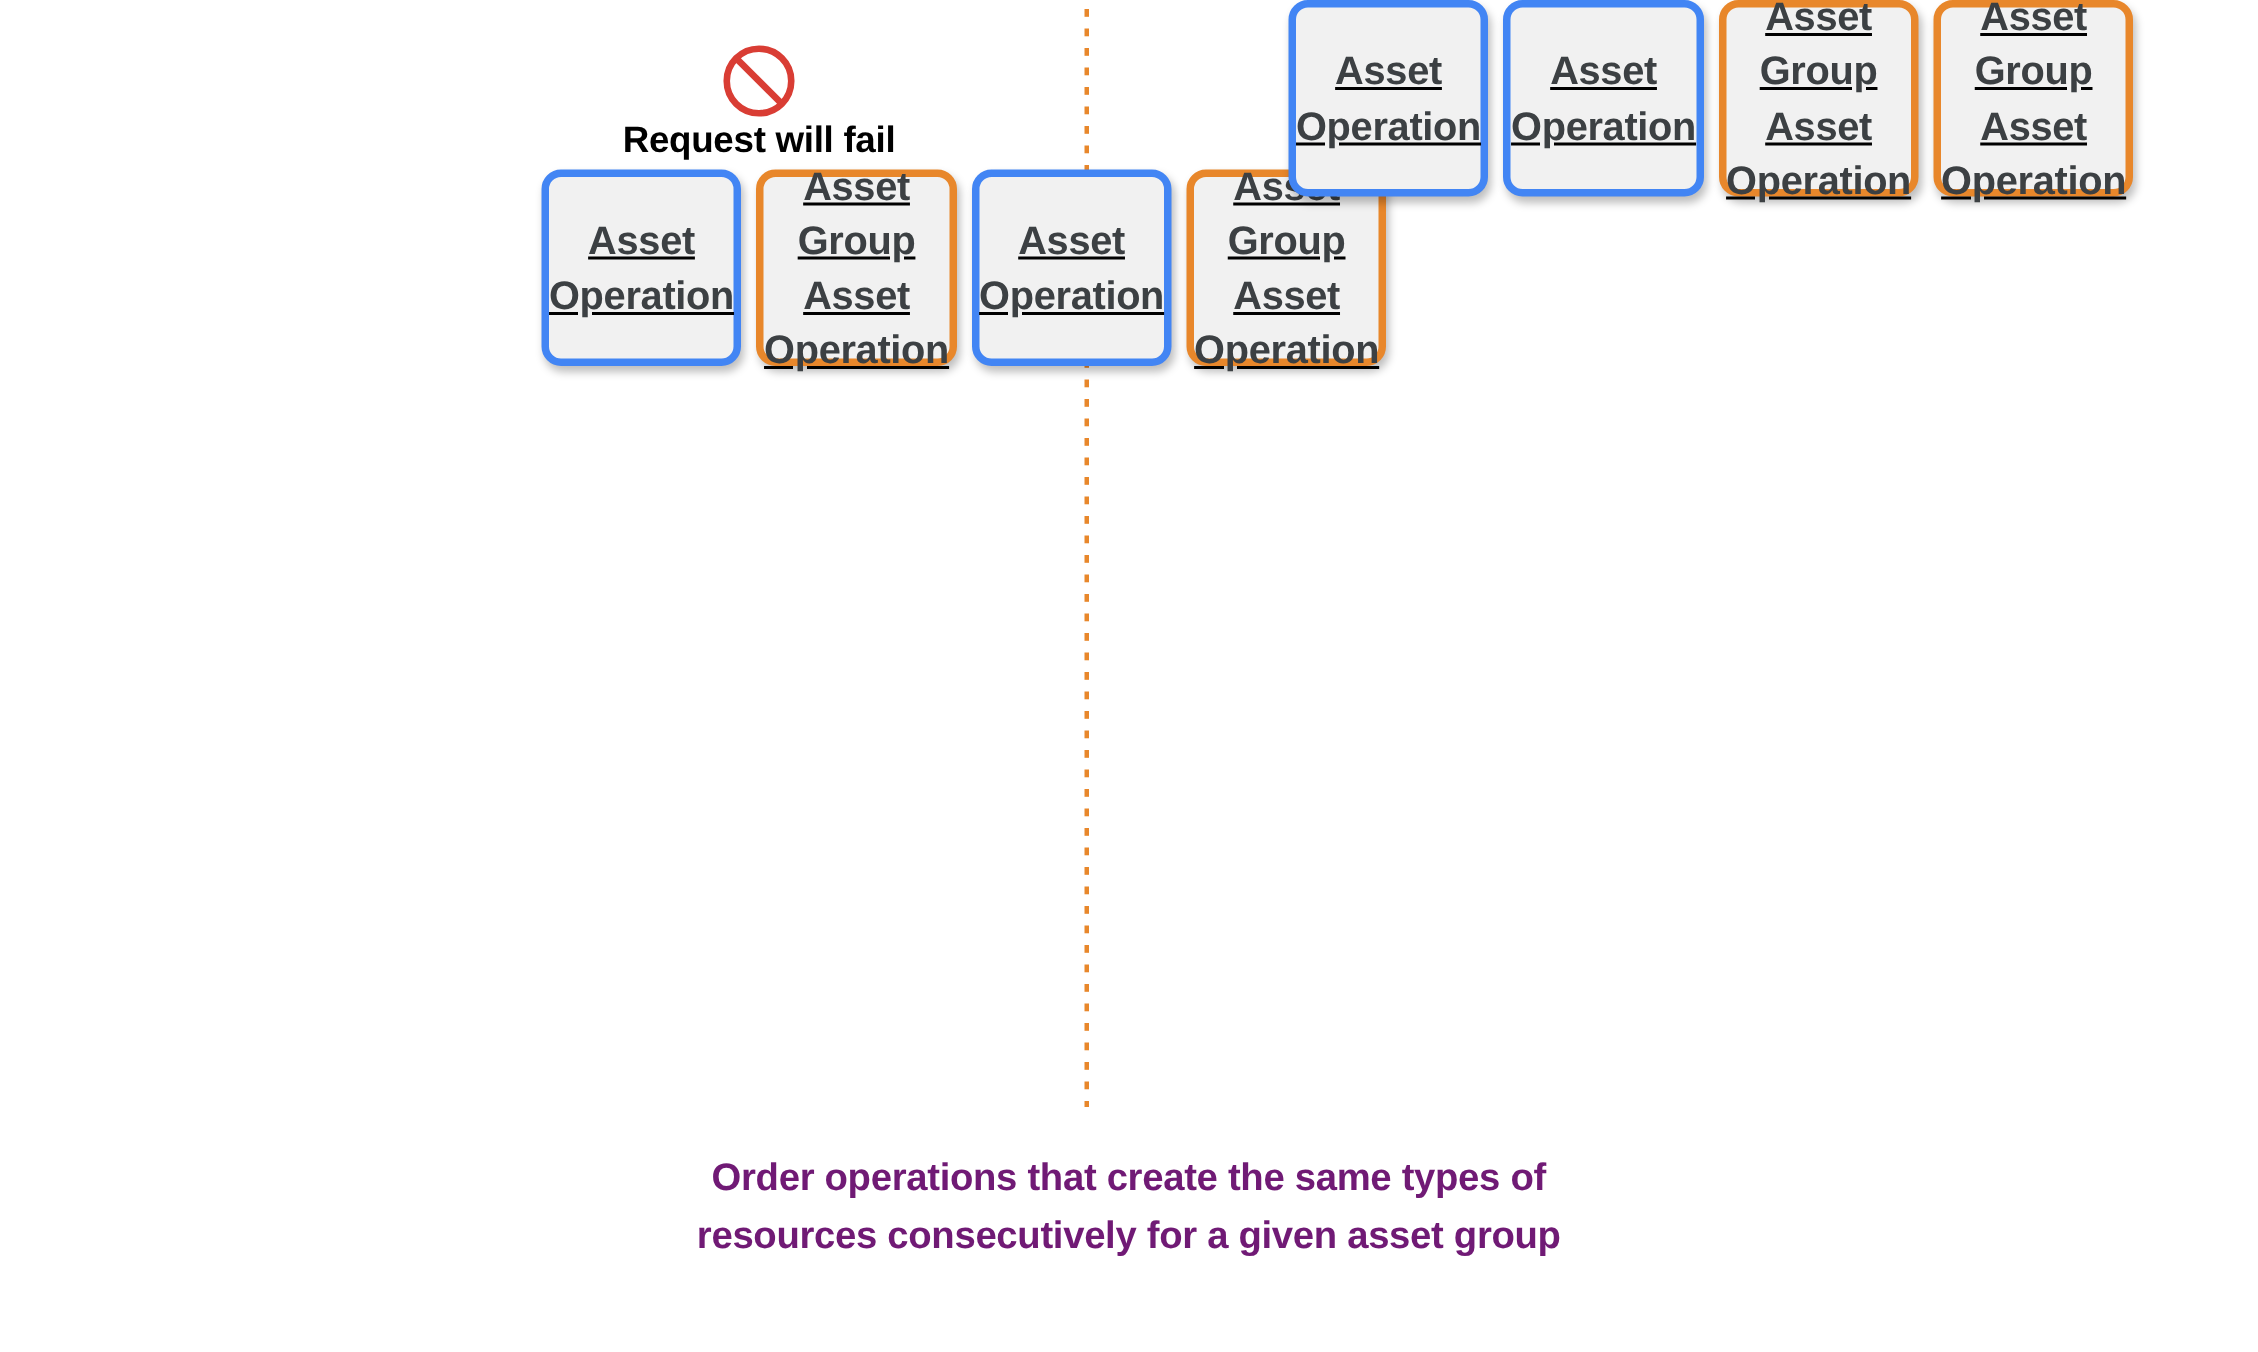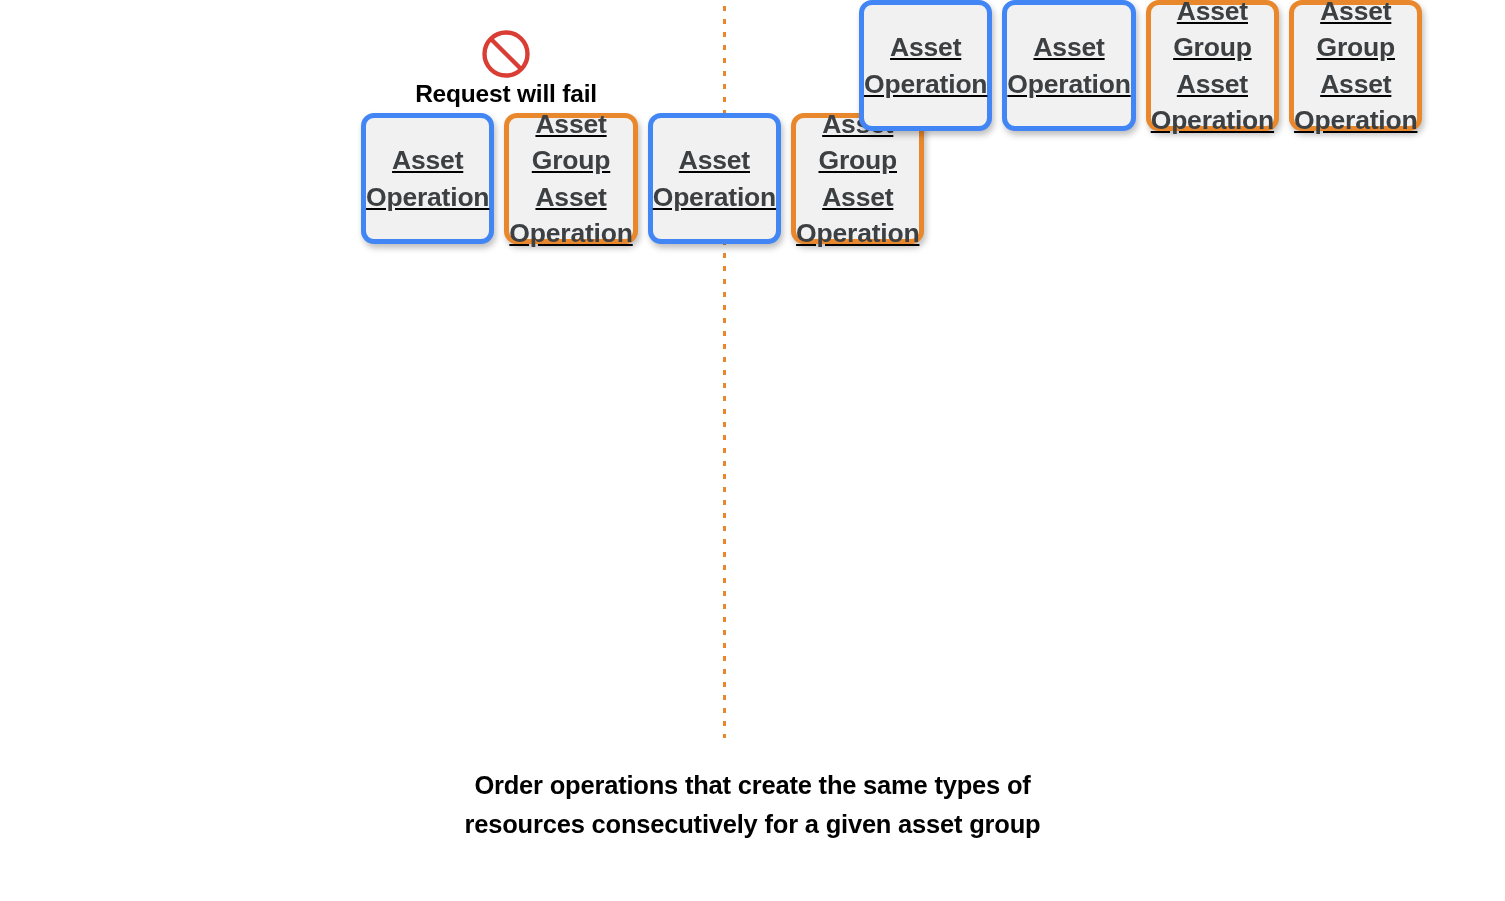--- a/index.html
+++ b/index.html
@@ -114,21 +114,21 @@
 
   
   .caption {
     position: absolute;
     left: 0;
     top: 766px;
     width: 1505px;
     text-align: center;
     font-size: 25.5px;
     font-weight: bold;
-    color: #000000;
+    color: #701a75;
     line-height: 1.52;
     letter-spacing: -0.2px;
     white-space: pre-line;
   }
 </style>
 </head>
 <body>
 
 <div id="canvas">
 

